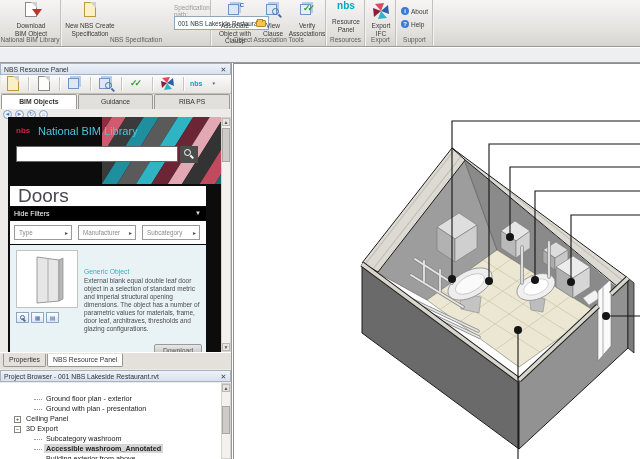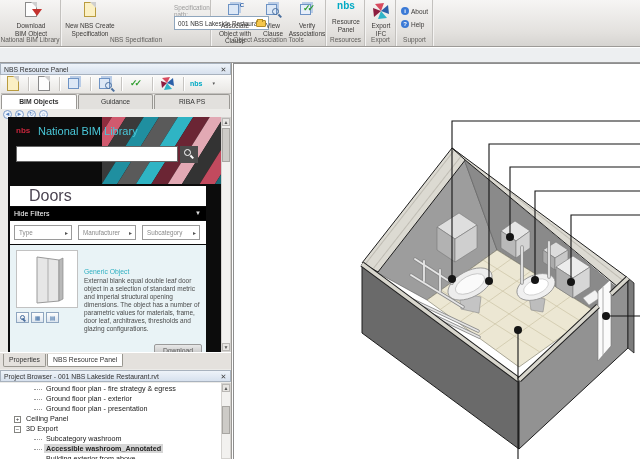--- a/index.html
+++ b/index.html
@@ -67,21 +67,21 @@
   #webview { position:absolute; left:8px; top:54px; width:214px; height:235px; background:#0c0c0c; overflow:hidden; }
   #banner { position:absolute; left:0; top:0; width:214px; height:67px; background:#0c0c0c; overflow:hidden; }
   #banner-title { position:absolute; left:30px; top:8px; font-size:11px; color:#49c7d8; }
   #banner-logo { position:absolute; left:8px; top:9px; font-size:8px; font-weight:bold; color:#c8263c; }
   #searchbox { position:absolute; left:8px; top:29px; width:162px; height:16px; background:#fff; border:1px solid #666; }
   #searchbtn { position:absolute; left:172px; top:29px; width:18px; height:17px; background:#4c4c4c; }
   #searchbtn .mag { left:4px; top:3px; border-color:#fff; }
   #searchbtn .mag:after { background:#fff; }
   .wblock { position:absolute; left:2px; width:196px; background:#fff; }
   #doorsbar { top:69px; height:20px; }
-  #doorsbar span { font-size:16px; color:#4c4552; margin-left:19px; line-height:20px; display:inline-block; }
+  #doorsbar span { font-size:19px; color:#4c4552; margin-left:8px; line-height:20px; display:inline-block; }
   #hidefilters { top:90px; height:13px; background:#000; color:#fff; font-size:7px; line-height:13px; padding-left:4px; }
   #hidefilters .car { position:absolute; right:5px; top:0; color:#ddd; font-size:6px; }
   #filtersrow { top:104px; height:23px; }
   .filterdd { position:absolute; top:4px; width:58px; height:15px; border:1px solid #9a9a9a;
     font-size:6.3px; color:#8a8a8a; line-height:14px; padding-left:4px; background:#fff; }
   .filterdd .ar { position:absolute; right:3px; top:0; color:#555; font-size:6px; }
   #card { top:128px; height:107px; background:#e9f3f6; overflow:hidden; }
   #thumb { position:absolute; left:6px; top:5px; width:62px; height:58px; background:#fff; border:1px solid #c2c2c2; }
   .thumbbtn { position:absolute; top:67px; width:13px; height:11px; border:1px solid #8fa6c0;
     background:linear-gradient(#fdfdfd,#dde6ef); font-size:6px; text-align:center; line-height:10px; color:#3f6ea5; }
@@ -328,23 +328,22 @@
     <div class="btab active">NBS Resource Panel</div>
   </div>
 
   <div id="pbtitle">
     <div class="titlebar">
       <span>Project Browser - 001 NBS Lakeside Restaurant.rvt</span>
       <span class="closex">✕</span>
     </div>
   </div>
   <div id="tree">
-    <div class="trow leaf" style="left:34px;top:1px"><span class="lbl">Ground floor plan - fire strategy &amp; egress</span></div>
     <div class="trow leaf" style="left:34px;top:11px"><span class="lbl">Ground floor plan - exterior</span></div>
-    <div class="trow leaf" style="left:34px;top:21px"><span class="lbl">Ground floor plan - presentation</span></div>
+    <div class="trow leaf" style="left:34px;top:21px"><span class="lbl">Ground with plan - presentation</span></div>
     <div class="trow" style="left:14px;top:31px"><span class="expander">+</span><span class="lbl">Ceiling Panel</span></div>
     <div class="trow" style="left:14px;top:41px"><span class="expander">−</span><span class="lbl">3D Export</span></div>
     <div class="trow leaf" style="left:34px;top:51px"><span class="lbl">Subcategory washroom</span></div>
     <div class="trow leaf sel" style="left:34px;top:61px"><span class="lbl">Accessible washroom_Annotated</span></div>
     <div class="trow leaf" style="left:34px;top:71px"><span class="lbl">Building exterior from above</span></div>
   </div>
   <div class="vscroll" style="left:221px;top:320px;height:76px">
     <span class="varrow" style="top:0">▲</span>
     <span class="vthumb" style="top:22px;height:28px"></span>
   </div>

